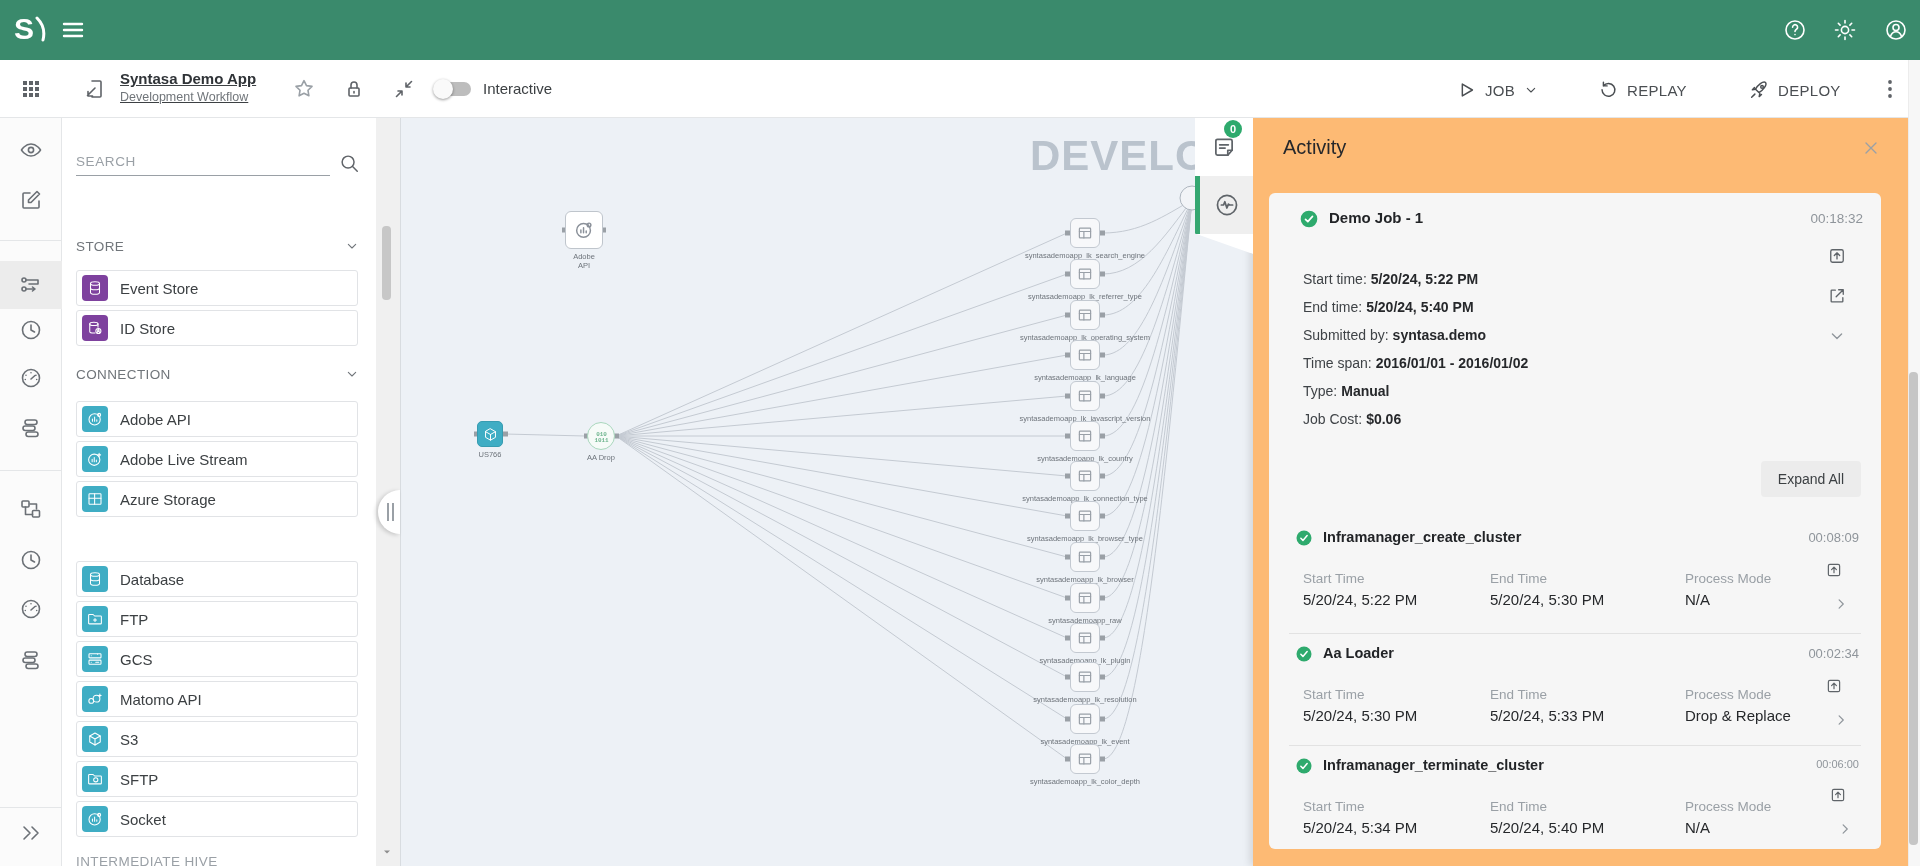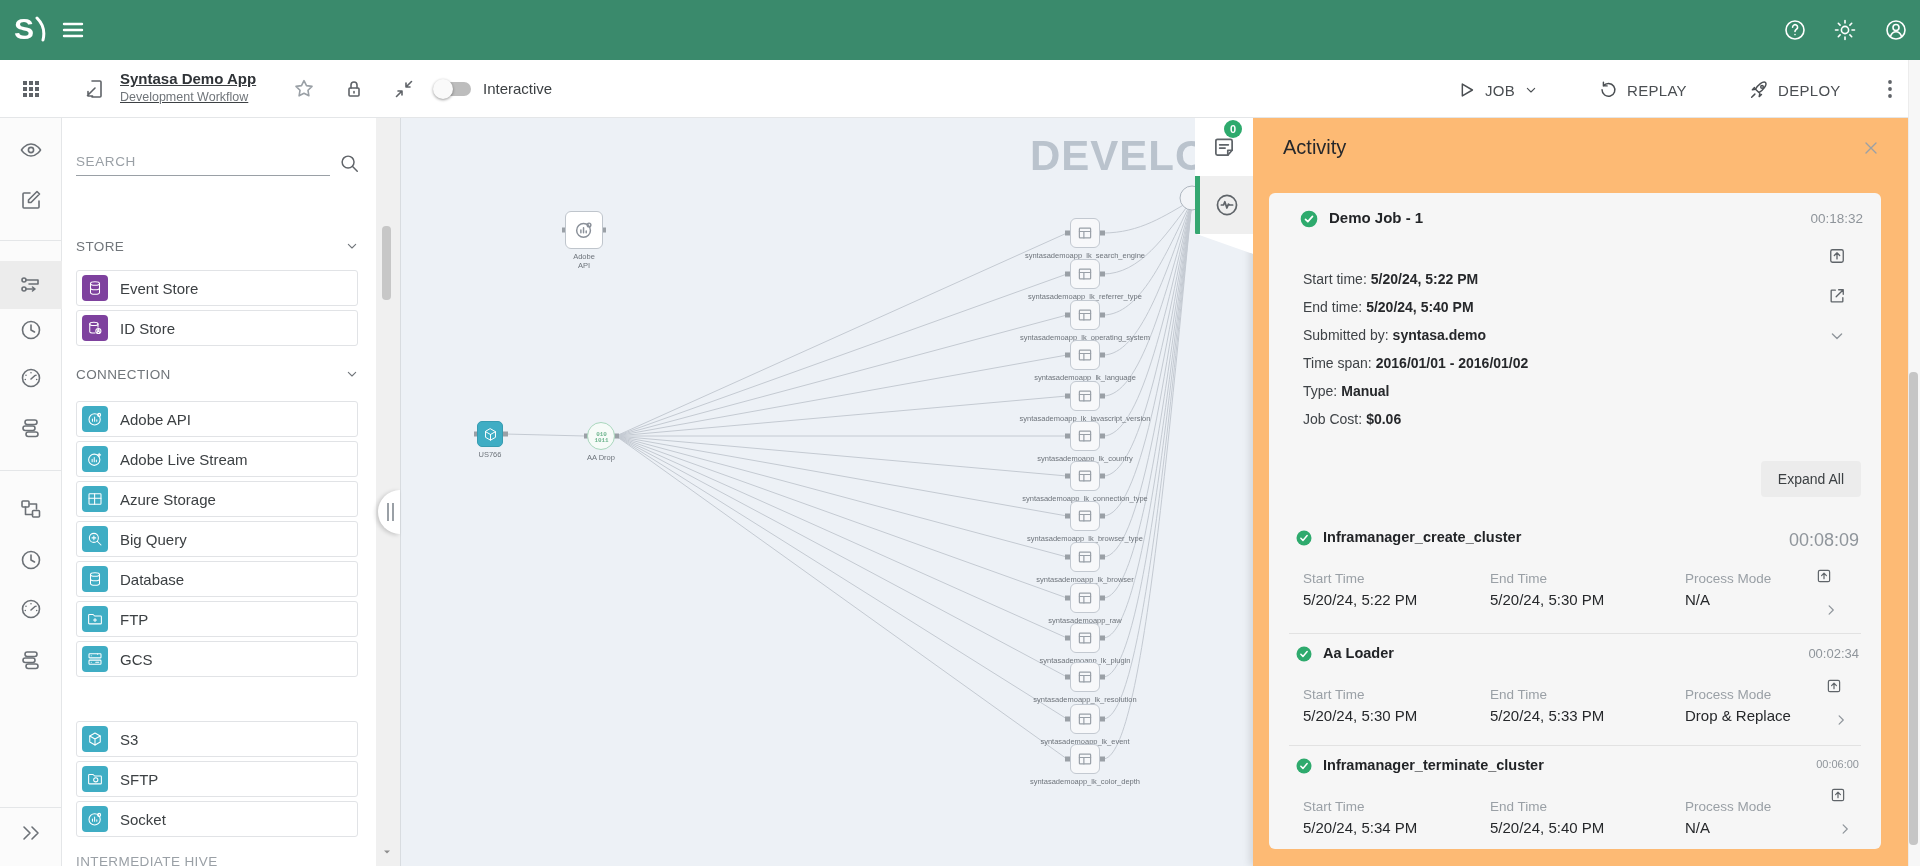--- a/index.html
+++ b/index.html
@@ -474,28 +474,20 @@
     <span class="plabel">Adobe Live Stream</span>
   </div>
   <div class="abs pitem" style="top:363px">
     <span class="chip teal">
         <svg class="ic">
           <use href="#i-azure"></use>
         </svg>
       </span>
     <span class="plabel">Azure Storage</span>
   </div>
-  <div class="abs pitem" style="top:403px">
-    <span class="chip teal">
-        <svg class="ic">
-          <use href="#i-bq"></use>
-        </svg>
-      </span>
-    <span class="plabel">Big Query</span>
-  </div>
   <div class="abs pitem" style="top:443px">
     <span class="chip teal">
         <svg class="ic">
           <use href="#i-cyl"></use>
         </svg>
       </span>
     <span class="plabel">Database</span>
   </div>
   <div class="abs pitem" style="top:483px">
     <span class="chip teal">
@@ -505,20 +497,28 @@
       </span>
     <span class="plabel">FTP</span>
   </div>
   <div class="abs pitem" style="top:523px">
     <span class="chip teal">
         <svg class="ic">
           <use href="#i-server"></use>
         </svg>
       </span>
     <span class="plabel">GCS</span>
+  </div>
+  <div class="abs pitem" style="top:563px">
+    <span class="chip teal">
+        <svg class="ic">
+          <use href="#i-matomo"></use>
+        </svg>
+      </span>
+    <span class="plabel">Matomo API</span>
   </div>
   <div class="abs pitem" style="top:603px">
     <span class="chip teal">
         <svg class="ic">
           <use href="#i-cube"></use>
         </svg>
       </span>
     <span class="plabel">S3</span>
   </div>
   <div class="abs pitem" style="top:643px">
@@ -748,21 +748,21 @@
     <button id="expand-btn">Expand All</button>
 
     <div class="jobrow" style="left:26px; top:336px">
       <svg class="chk" style="width:18px;height:18px" viewBox="0 0 24 24">
           <circle cx="12" cy="12" r="10" fill="#2eaa6d"></circle>
           <path d="M7.8 12.4l2.8 2.8 5.6-6.4" stroke="#fff" stroke-width="2" fill="none" stroke-linecap="round" stroke-linejoin="round"></path>
         </svg>
       <span class="sub-name">Inframanager_create_cluster</span>
     </div>
     <div class="rcluster" style="right:22px; top:337px; gap:16px">
-      <span class="dur" style="font-size:18px">00:08:09</span>
+      <span class="dur" style="font-size:13px">00:08:09</span>
       <svg class="ic gic" style="width:18px;height:18px">
           <use href="#i-export"></use>
         </svg>
       <svg class="ic gic" style="width:18px;height:18px;color:#8f959b;margin-left:14px">
           <use href="#i-chevright"></use>
         </svg>
     </div>
     <div class="col-lbl" style="left:34px; top:378px">Start Time</div>
     <div class="col-lbl" style="left:221px; top:378px">End Time</div>
     <div class="col-lbl" style="left:416px; top:378px">Process Mode</div>

